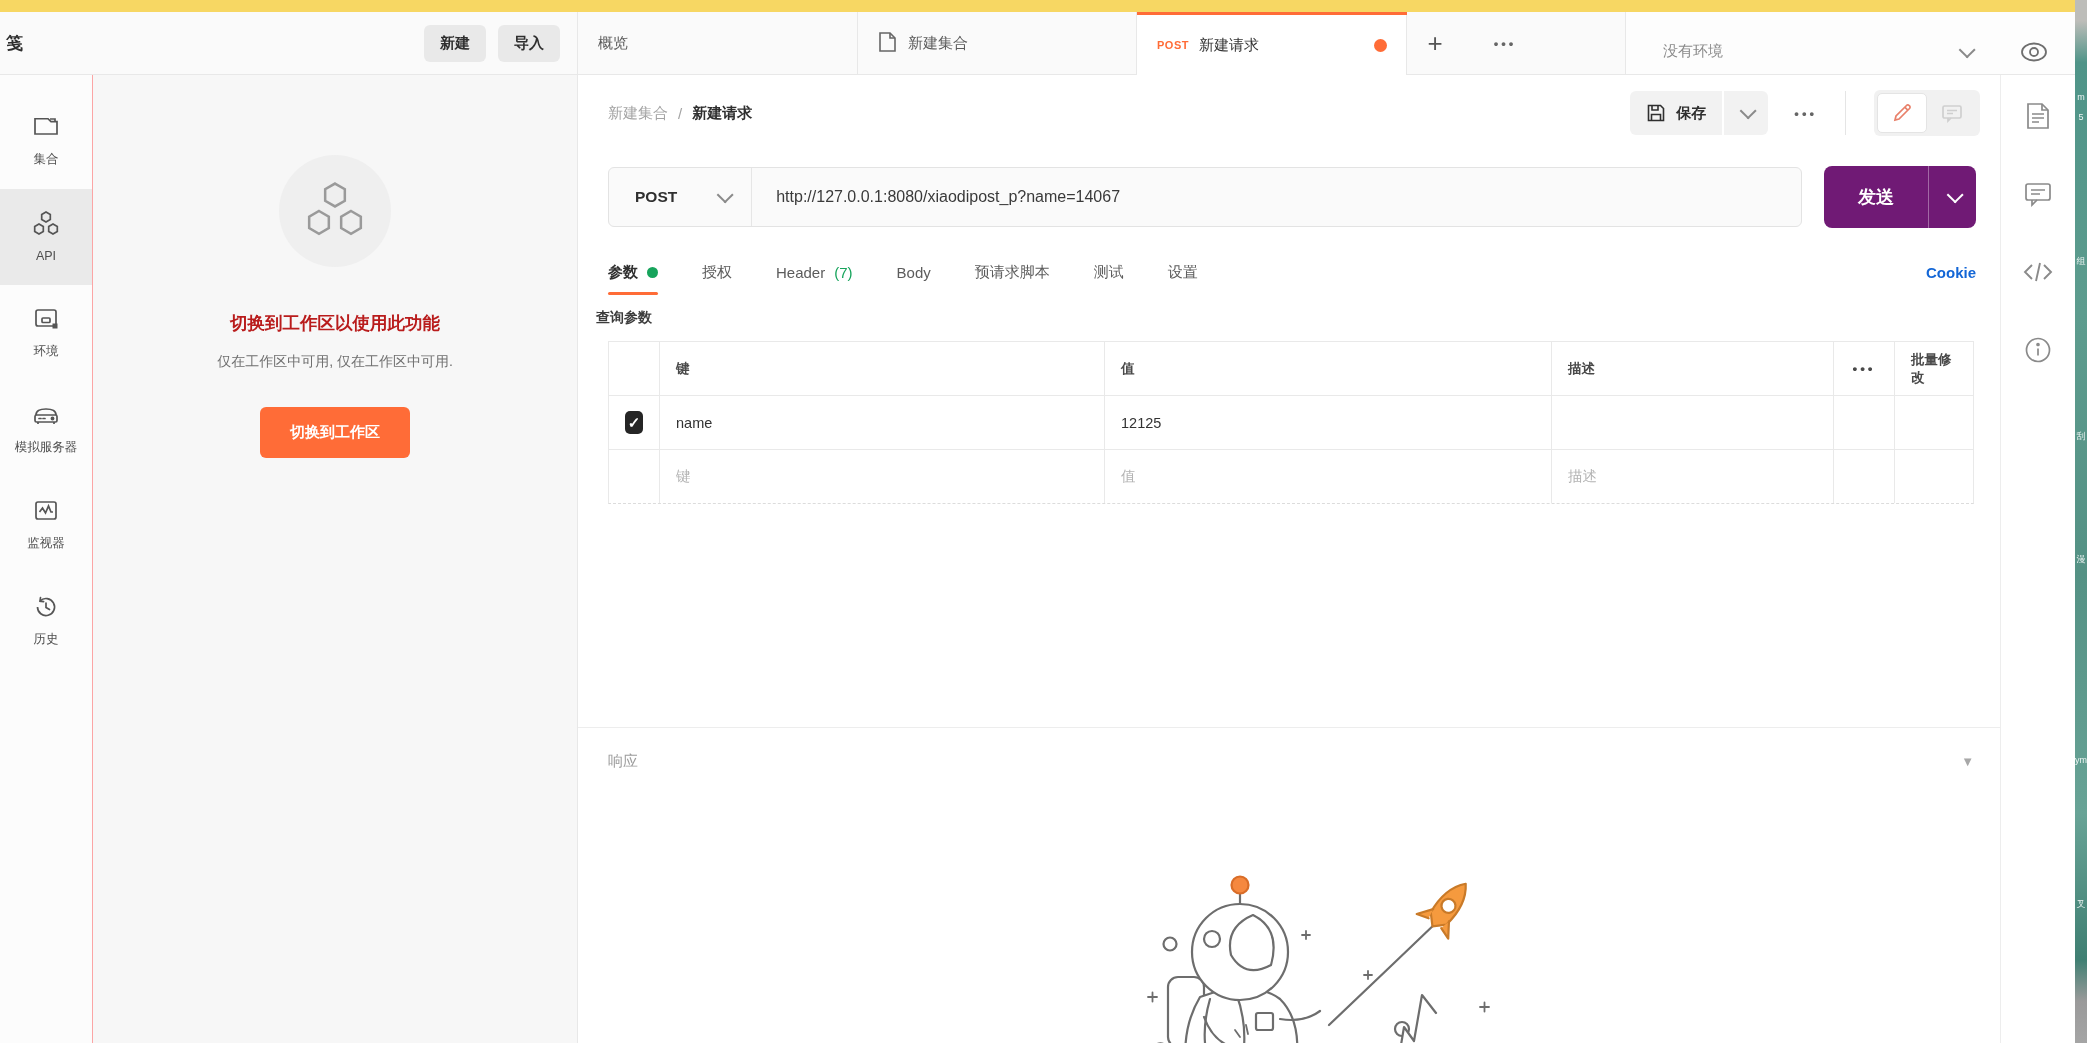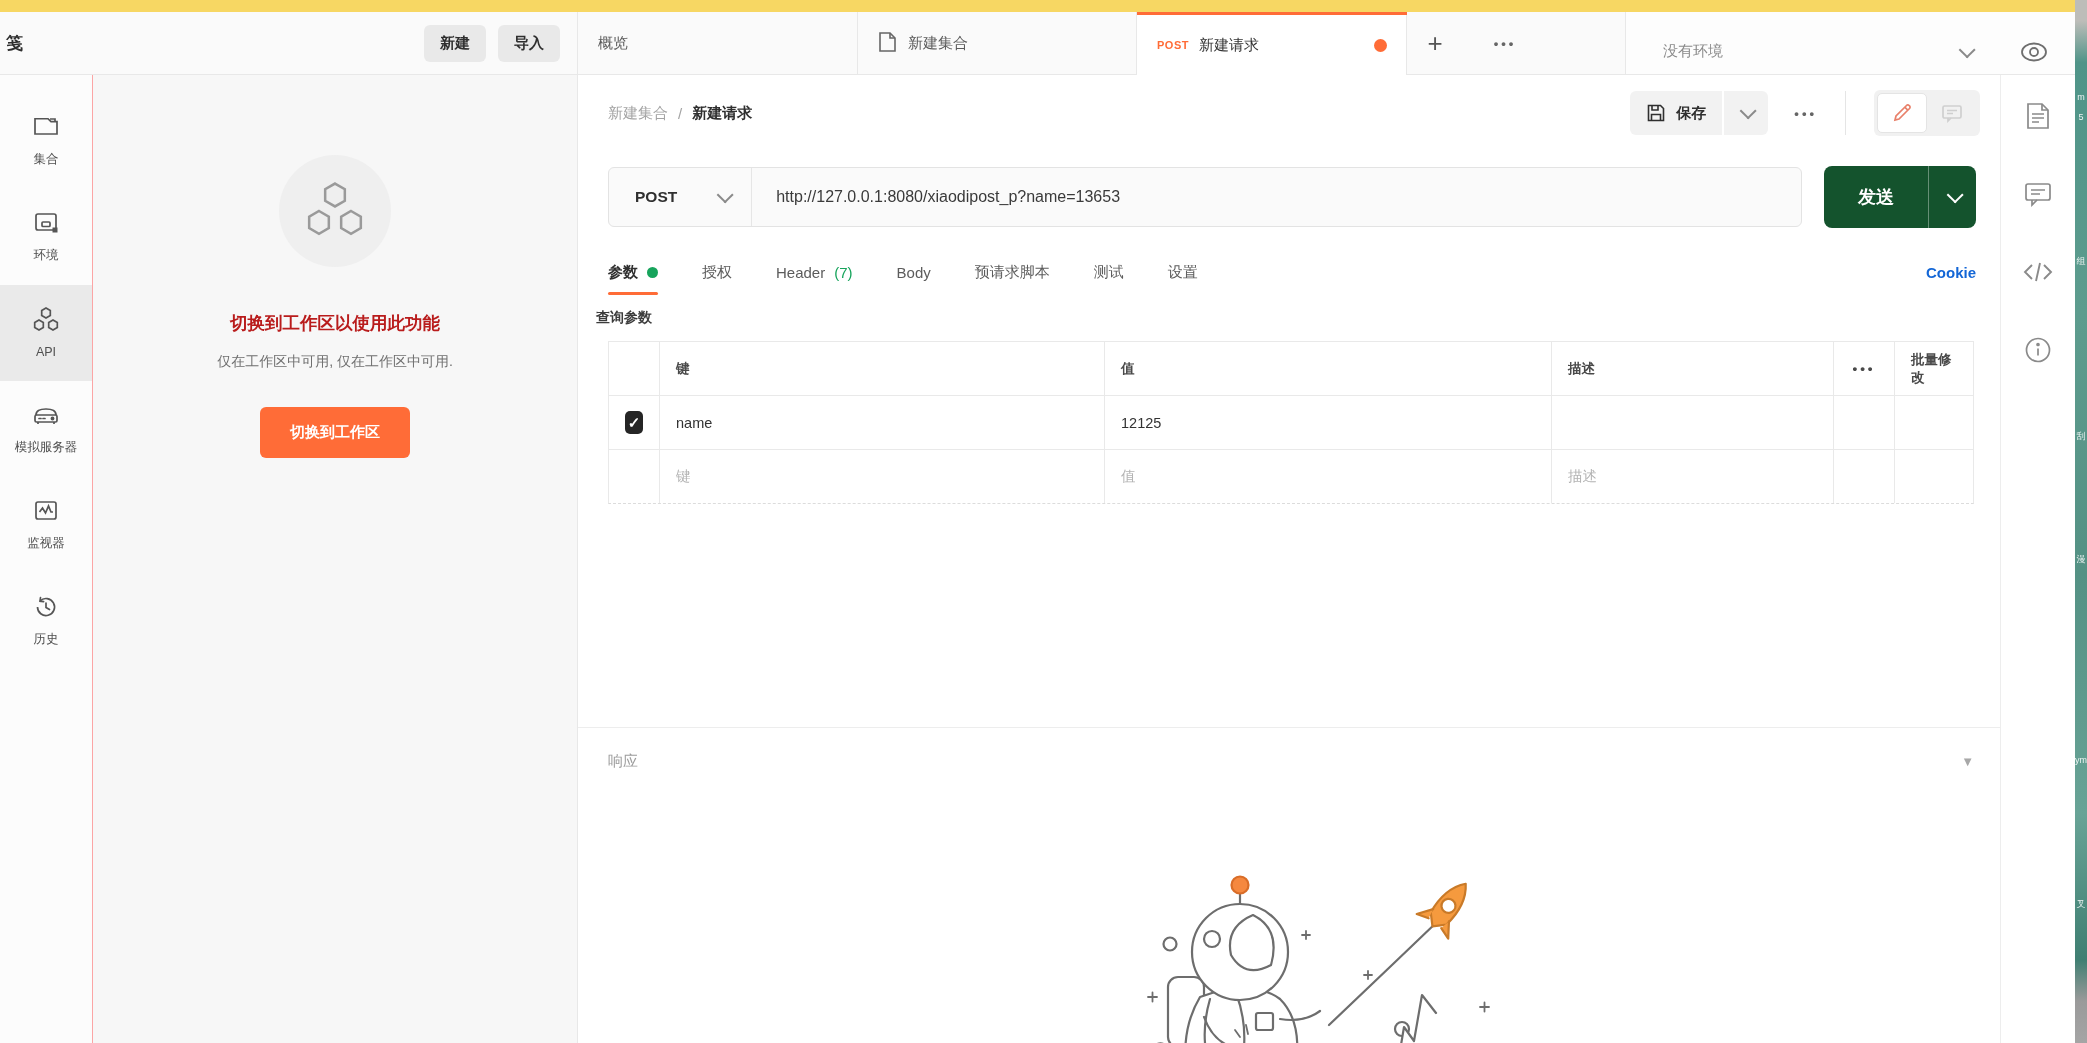--- a/index.html
+++ b/index.html
@@ -79,21 +79,21 @@
   .seg-ctl { display:flex; background:#f1f1f1; border-radius:6px; padding:3px; margin-left:28px; }
   .seg { width:50px; height:40px; display:flex; align-items:center; justify-content:center; border-radius:5px; cursor:pointer; }
   .seg.active { background:#fff; border:1px solid #e4e4e4; }
 
   .url-row { display:flex; align-items:center; padding:0 24px 0 30px; margin-top:16px; height:60px; }
   .url-field { flex:1; display:flex; align-items:stretch; background:#fafafa; border:1px solid #e3e3e3;
                border-radius:6px; height:60px; overflow:hidden; }
   .method-box { display:flex; align-items:center; gap:40px; padding:0 22px 0 26px; border-right:1px solid #e6e6e6; cursor:pointer; }
   .method-text { font-size:15.5px; font-weight:bold; color:#2f2f2f; }
   .url-text { flex:1; display:flex; align-items:center; padding:0 24px; font-size:16px; color:#3a3a3a; cursor:text; }
-  .send-btn { display:flex; align-items:stretch; background:#14532d; border-radius:8px; margin-left:22px;
+  .send-btn { display:flex; align-items:stretch; background:#701a75; border-radius:8px; margin-left:22px;
               height:62px; overflow:hidden; cursor:pointer; }
   .send-main { display:flex; align-items:center; padding:0 34px; color:#fff; font-size:18px; font-weight:bold; }
   .send-caret { width:48px; display:flex; align-items:center; justify-content:center; border-left:1px solid rgba(255,255,255,.35); }
   .send-caret .chev { border-color:#fff; }
 
   .req-tabs { display:flex; align-items:center; padding:0 24px 0 30px; margin-top:22px; height:46px; }
   .req-tab { position:relative; display:flex; align-items:center; gap:9px; font-size:15px; color:#5c5c5c;
              margin-right:44px; height:46px; cursor:pointer; }
   .req-tab.active { color:#2f2f2f; font-weight:bold; }
   .req-tab.active::after { content:""; position:absolute; left:0; right:0; bottom:0; height:3px; background:#ff6c37; border-radius:2px; }
@@ -188,39 +188,39 @@
   <div class="rail">
     <div class="rail-item">
       <span>
         <svg width="26" height="24" viewBox="0 0 26 24" fill="none" stroke-width="1.7">
           <path d="M2 4 h13 l3 3 h6 v13 h-22 z" stroke="#555" transform="scale(1,0.95)"></path>
           <path d="M17 4 l5 0 v3" stroke="#555"></path>
         </svg>
       </span>
       <span class="rail-label">集合</span>
     </div>
+    <div class="rail-item active">
+      <span>
+        <svg width="28" height="26" viewBox="0 0 28 26" fill="none" stroke="#444" stroke-width="1.7">
+          <path d="M14 1 l4.3 2.5 v5 L14 11 l-4.3-2.5 v-5 z"></path>
+          <path d="M7 13 l4.3 2.5 v5 L7 23 l-4.3-2.5 v-5 z"></path>
+          <path d="M21 13 l4.3 2.5 v5 L21 23 l-4.3-2.5 v-5 z"></path>
+        </svg>
+      </span>
+      <span class="rail-label">API</span>
+    </div>
     <div class="rail-item">
       <span>
         <svg width="26" height="24" viewBox="0 0 26 24" fill="none" stroke="#555" stroke-width="1.7">
           <rect x="3" y="3" width="20" height="16" rx="2"></rect>
           <rect x="9" y="11" width="8" height="4.5" rx="1"></rect>
           <rect x="19.5" y="16.5" width="5" height="5" fill="#555" stroke="none"></rect>
         </svg>
       </span>
       <span class="rail-label">环境</span>
-    </div>
-    <div class="rail-item active">
-      <span>
-        <svg width="28" height="26" viewBox="0 0 28 26" fill="none" stroke="#444" stroke-width="1.7">
-          <path d="M14 1 l4.3 2.5 v5 L14 11 l-4.3-2.5 v-5 z"></path>
-          <path d="M7 13 l4.3 2.5 v5 L7 23 l-4.3-2.5 v-5 z"></path>
-          <path d="M21 13 l4.3 2.5 v5 L21 23 l-4.3-2.5 v-5 z"></path>
-        </svg>
-      </span>
-      <span class="rail-label">API</span>
     </div>
     <div class="rail-item">
       <span>
         <svg width="28" height="24" viewBox="0 0 28 24" fill="none" stroke="#555" stroke-width="1.7">
           <path d="M4 12 q0-6 10-6 t10 6"></path>
           <rect x="3" y="12" width="22" height="7" rx="1.5"></rect>
           <circle cx="20.5" cy="15.5" r="1.1" fill="#555"></circle>
           <path d="M7 15.5 h2 M11 15.5 h2" stroke-linecap="round"></path>
           <path d="M6 19 v2 M22 19 v2"></path>
         </svg>
@@ -299,21 +299,21 @@
         </span>
       </span>
     </div>
 
     <div class="url-row">
       <div class="url-field">
         <div class="method-box">
           <span class="method-text">POST</span>
           <span class="chev"></span>
         </div>
-        <div class="url-text">http://127.0.0.1:8080/xiaodipost_p?name=13653</div>
+        <div class="url-text">http://127.0.0.1:8080/xiaodipost_p?name=14067</div>
       </div>
       <div class="send-btn">
         <span class="send-main">发送</span>
         <span class="send-caret">
           <span class="chev"></span>
         </span>
       </div>
     </div>
 
     <div class="req-tabs">

